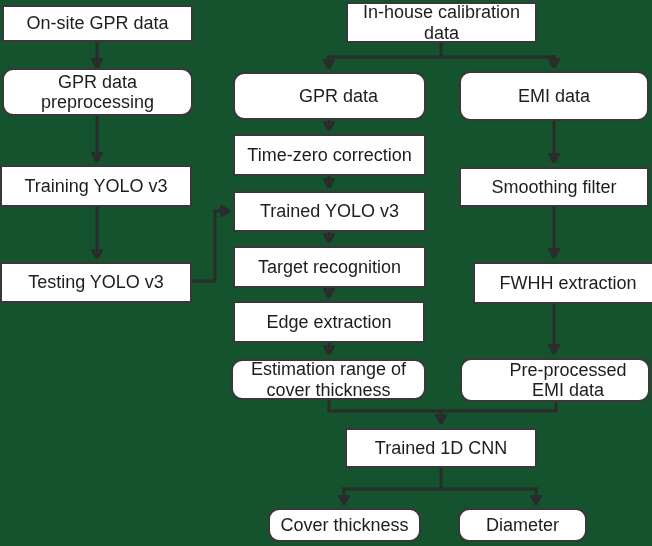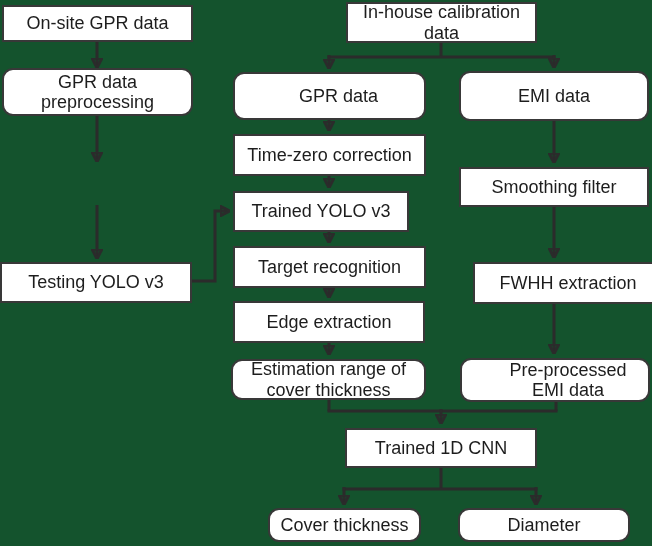--- a/index.html
+++ b/index.html
@@ -73,35 +73,38 @@
     <path d="M344,487 V504" marker-end="url(#arrow)"></path>
     <path d="M536,487 V504" marker-end="url(#arrow)"></path>
   </svg>
 
   <div class="node" style="left:2px;top:5px;width:191px;height:37px;">
     <span class="label">On-site GPR data</span>
   </div>
   <div class="node rounded node--gprpre" style="left:2px;top:68px;width:191px;height:48px;">
     <span class="label">GPR data preprocessing</span>
   </div>
+  <div class="node" style="left:0px;top:165px;width:192px;height:42px;">
+    <span class="label">Training YOLO v3</span>
+  </div>
   <div class="node" style="left:0px;top:262px;width:192px;height:41px;">
     <span class="label">Testing YOLO v3</span>
   </div>
 
   <div class="node node--calibration" style="left:346px;top:2px;width:191px;height:41px;">
     <span class="label">In-house calibration data</span>
   </div>
 
   <div class="node rounded" style="left:233px;top:72px;width:193px;height:48px;padding-left:20px;">
     <span class="label">GPR data</span>
   </div>
   <div class="node" style="left:233px;top:134px;width:193px;height:42px;">
     <span class="label">Time-zero correction</span>
   </div>
-  <div class="node" style="left:233px;top:191px;width:176px;height:41px;">
+  <div class="node" style="left:233px;top:191px;width:193px;height:41px;">
     <span class="label">Trained YOLO v3</span>
   </div>
   <div class="node" style="left:233px;top:246px;width:193px;height:42px;">
     <span class="label">Target recognition</span>
   </div>
   <div class="node" style="left:233px;top:301px;width:192px;height:42px;">
     <span class="label">Edge extraction</span>
   </div>
   <div class="node rounded node--estimation" style="left:231px;top:359px;width:195px;height:41px;">
     <span class="label">Estimation range of cover thickness</span>
@@ -119,17 +122,17 @@
   <div class="node rounded node--preprocessed" style="left:460px;top:358px;width:190px;height:44px;padding-left:28px;">
     <span class="label">Pre-processed EMI data</span>
   </div>
 
   <div class="node" style="left:345px;top:428px;width:192px;height:40px;">
     <span class="label">Trained 1D CNN</span>
   </div>
   <div class="node rounded" style="left:268px;top:508px;width:153px;height:34px;">
     <span class="label">Cover thickness</span>
   </div>
-  <div class="node rounded" style="left:458px;top:508px;width:172px;height:34px;">
+  <div class="node rounded" style="left:458px;top:508px;width:129px;height:34px;">
     <span class="label">Diameter</span>
   </div>
 
 </div>
 
 </body></html>

